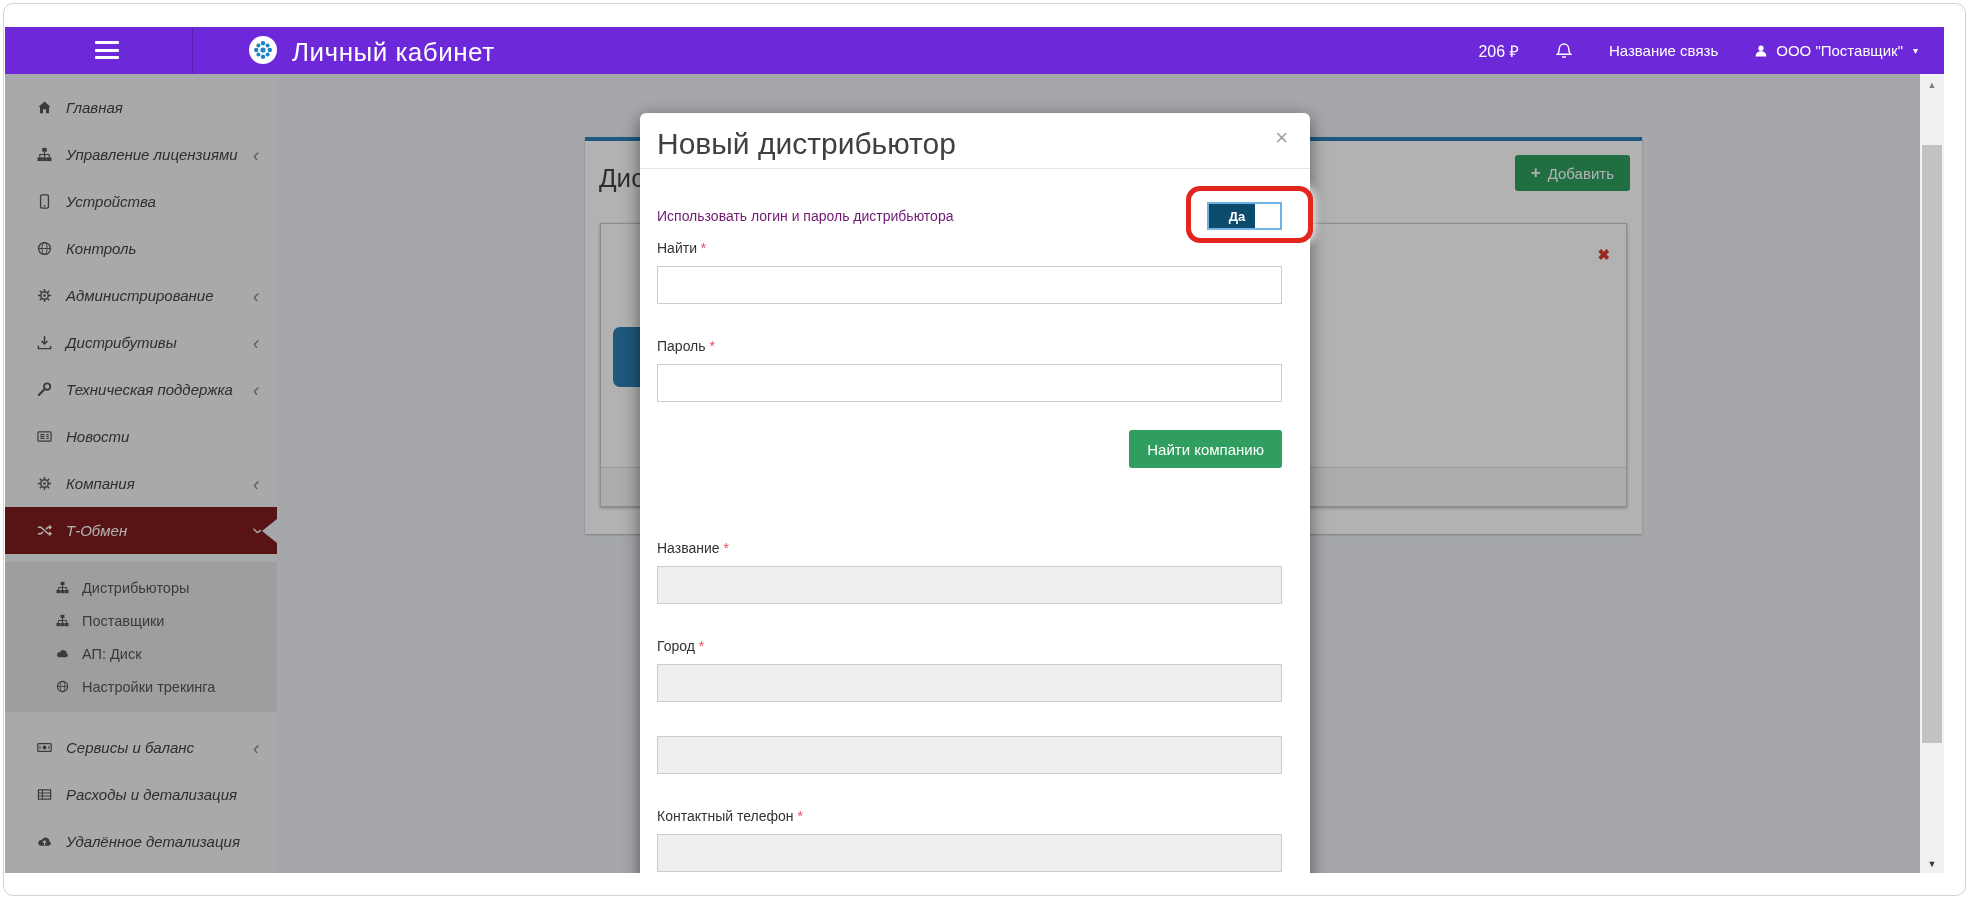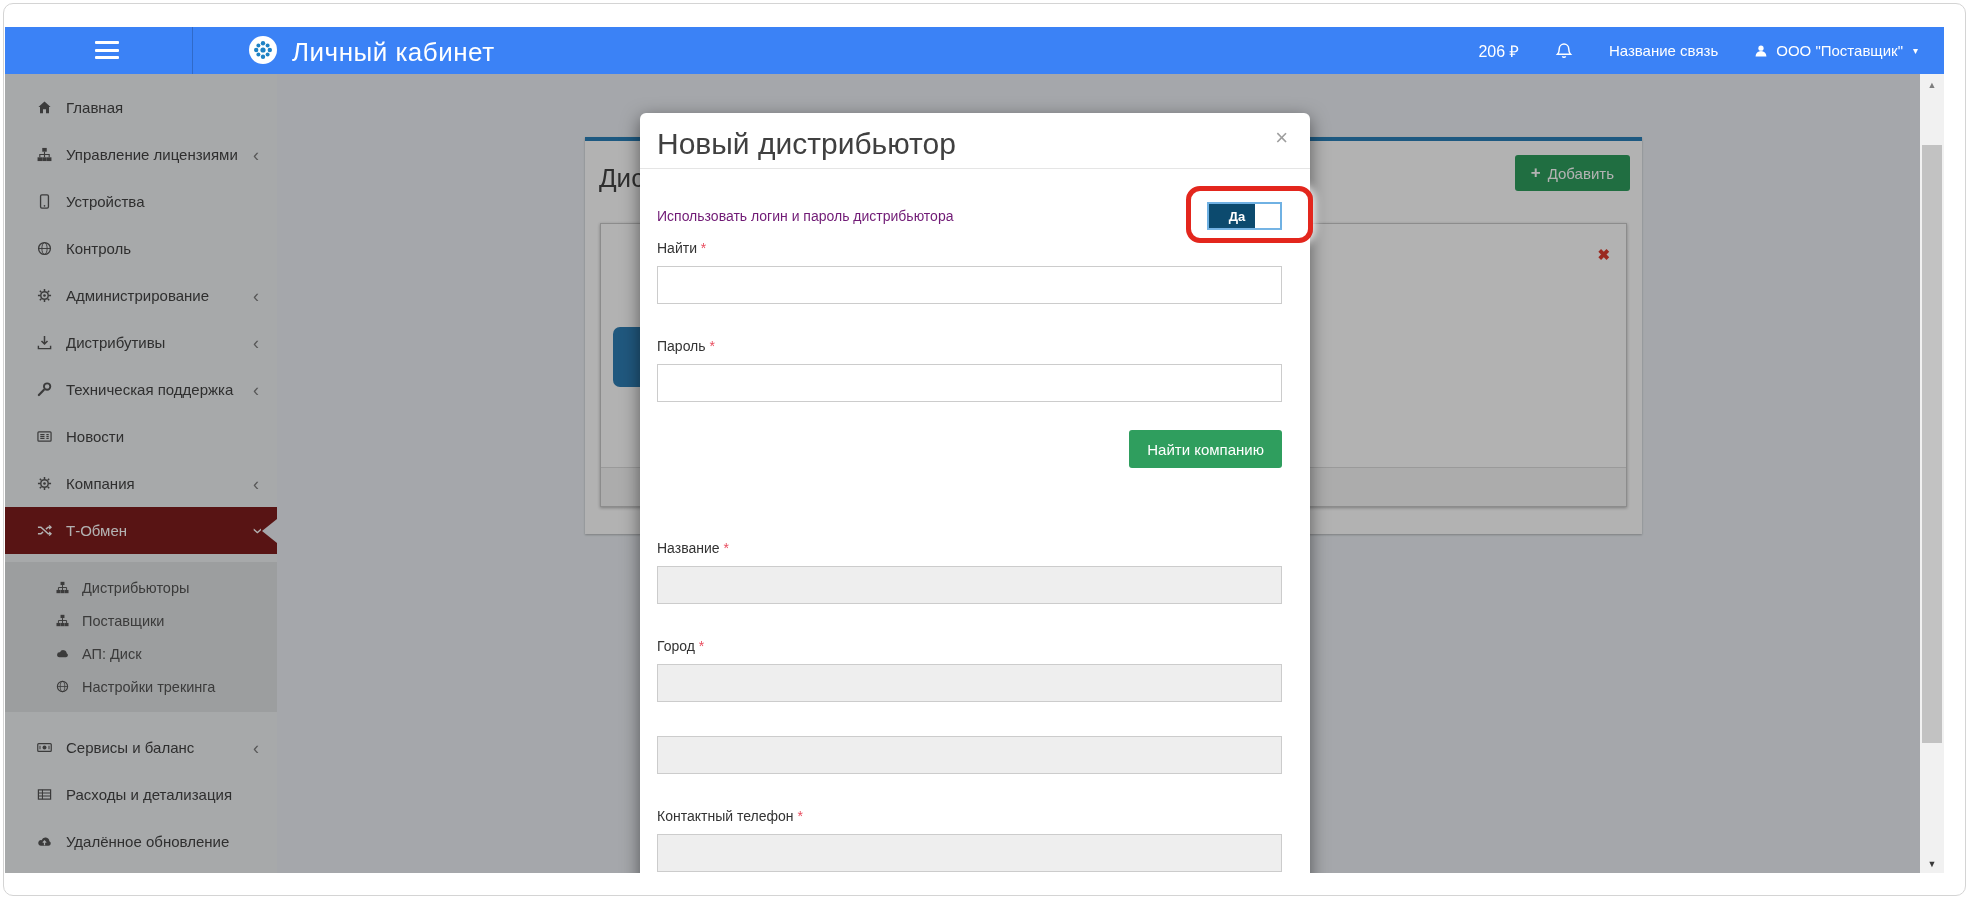--- a/index.html
+++ b/index.html
@@ -1,35 +1,35 @@
 <!DOCTYPE html>
 <html><head>
 <meta charset="utf-8">
 <style>
   html,body{margin:0;padding:0;}
   body{width:1969px;height:899px;background:#ffffff;font-family:"Liberation Sans",sans-serif;position:relative;overflow:hidden;}
   .frame{position:absolute;inset:3px;border:1px solid #d4d4d4;border-radius:10px;pointer-events:none;z-index:150;}
   .app{position:absolute;left:5px;top:27px;width:1939px;height:846px;overflow:hidden;background:#ecf0f5;}
 
   
-  .hdr{position:absolute;left:0;top:0;width:100%;height:47px;background:#3b82f6;z-index:56;display:flex;align-items:center;}
+  .hdr{position:absolute;left:0;top:0;width:100%;height:47px;background:#6d28d9;z-index:56;display:flex;align-items:center;}
   .hamburger{position:absolute;left:90px;top:14px;width:24px;height:18px;display:flex;flex-direction:column;justify-content:space-between;cursor:pointer;}
   .hamburger span{display:block;height:3px;background:#fff;border-radius:1px;}
   .hdr-sep{position:absolute;left:187px;top:0;width:1px;height:47px;background:rgba(0,0,0,.18);}
   .brand{position:absolute;left:243px;top:8px;display:flex;align-items:center;gap:14px;color:#fff;}
   .brand-title{font-size:26px;font-weight:300;letter-spacing:.5px;white-space:nowrap;}
   .hdr-right{position:absolute;right:26px;top:0;height:47px;display:flex;align-items:center;gap:36px;color:#fff;}
   .hdr-link{font-size:15px;color:#fff;display:flex;align-items:center;gap:8px;cursor:pointer;white-space:nowrap;}
   .balance{font-size:16px;}
   .caret{font-size:10px;margin-left:2px;}
 
   
   .sidebar{position:absolute;left:0;top:47px;width:272px;bottom:0;background:#eff2f4;z-index:10;}
   .menu{padding-top:10px;}
-  .s-item{position:relative;height:47px;display:flex;align-items:center;gap:13px;padding:0 18px 0 31px;font-size:15px;color:#444;cursor:pointer;}
+  .s-item{position:relative;height:47px;display:flex;align-items:center;gap:13px;padding:0 18px 0 31px;font-size:15px;color:#444;cursor:pointer;font-style:italic;}
   .s-icon{width:17px;display:flex;justify-content:center;color:#555;}
   .s-icon svg{width:15px;height:15px;}
   .s-chev{margin-left:auto;color:#7e7e7e;font-size:18px;line-height:1;}
   .s-item.active{background:#7f1d1d;color:#fff;}
   .s-item.active .s-icon{color:#fff;}
   .s-item.active .s-chev{color:#fff;transform:rotate(-90deg);}
   .s-item.active::after{content:"";position:absolute;right:0;top:50%;margin-top:-12px;border-top:12px solid transparent;border-bottom:12px solid transparent;border-right:15px solid #ecf0f5;}
   .submenu{background:#e0e3e4;padding:9px 0;margin-top:8px;}
   .s-sub{height:33px;display:flex;align-items:center;gap:11px;padding:0 18px 0 49px;font-size:14.5px;color:#555;cursor:pointer;}
   .s-sub .s-icon svg{width:13px;height:13px;}
@@ -337,21 +337,21 @@
               </svg>
             </span>
             <span>Расходы и детализация</span>
           </div>
         <div class="s-item">
             <span class="s-icon">
               <svg>
                 <use href="#i-cloud-up"></use>
               </svg>
             </span>
-            <span>Удалённое обновление</span>
+            <span>Удалённое детализация</span>
           </div>
         <div class="s-item"></div>
       </div>
     </div>
   </div>
 
   <div class="content">
     <div class="card">
       <div class="card-title">Дистрибьюторы</div>
       <button class="add-btn">

